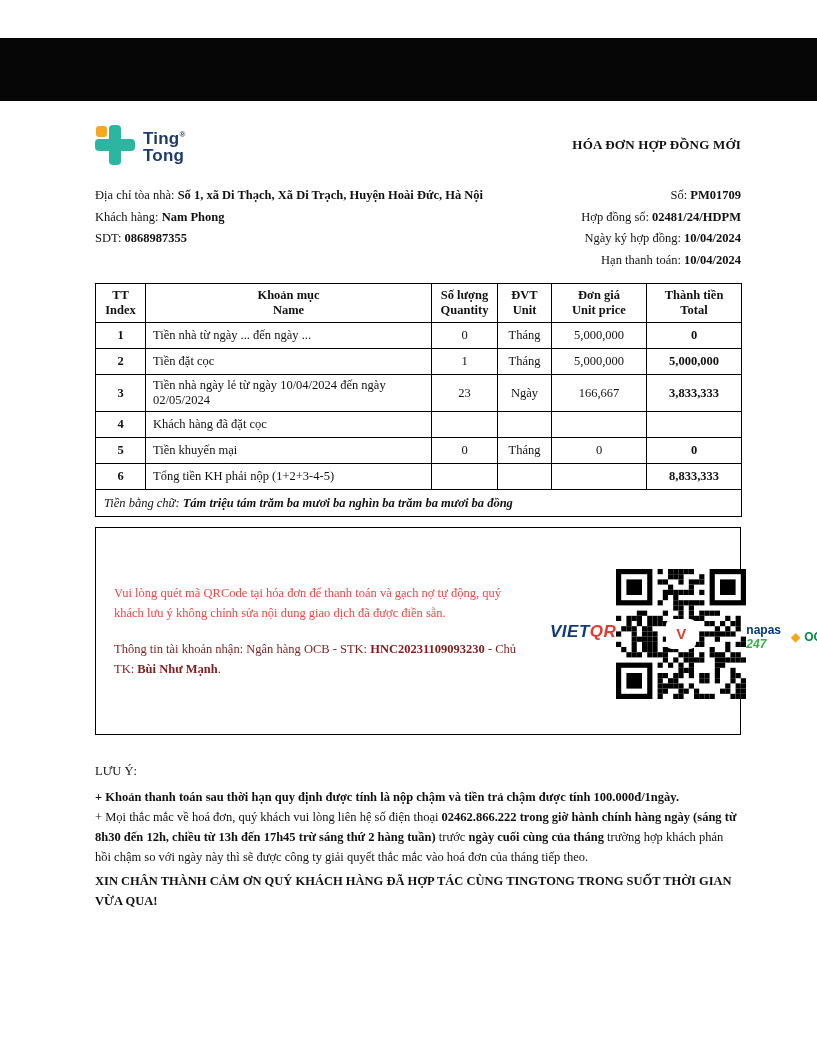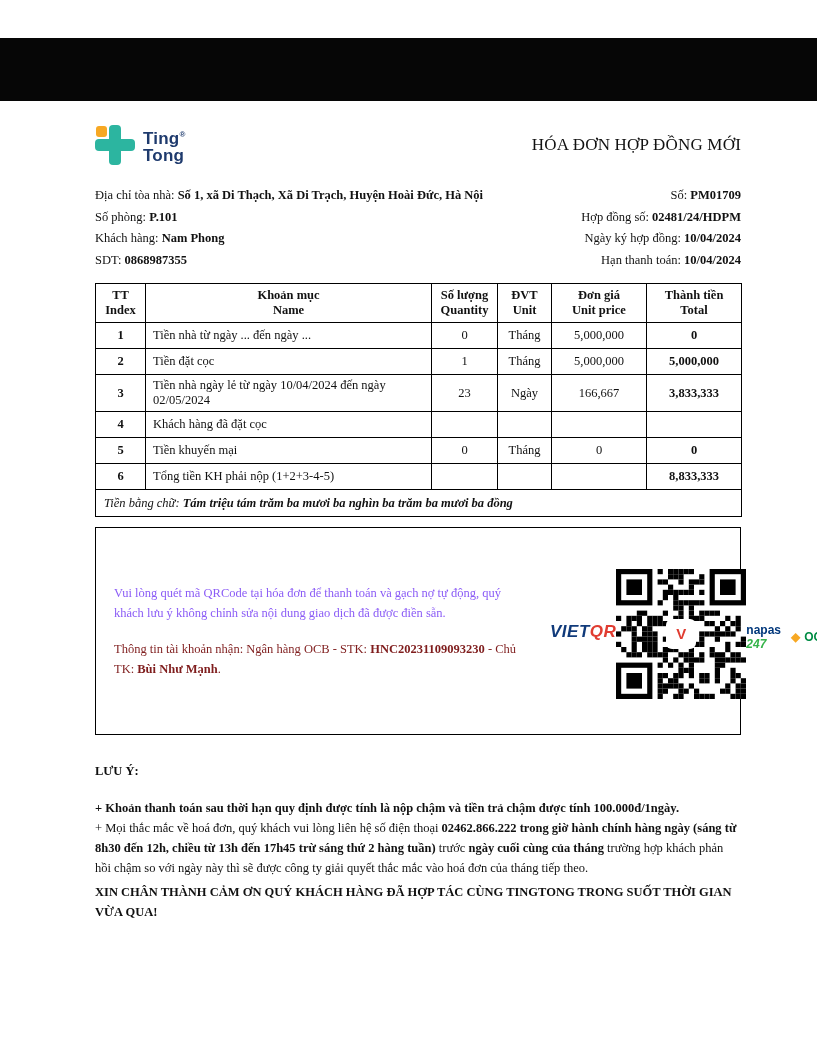--- a/index.html
+++ b/index.html
@@ -7,21 +7,21 @@
   body { width:817px; height:1057px; font-family:"Liberation Serif", serif; color:#111; position:relative; }
   .page { position:absolute; top:7px; left:0; width:817px; height:1057px; background:#fff; overflow:hidden; }
   .top-bar { position:absolute; top:31px; left:0; width:817px; height:63px; background:#060606; }
   .content { position:absolute; top:112px; left:95px; width:646px; }
 
   
   .hdr { display:flex; justify-content:space-between; align-items:center; height:52px; }
   .logo { display:flex; align-items:center; gap:8px; }
   .logo-text { font-family:"Liberation Sans", sans-serif; font-weight:bold; color:#1e3a6d; font-size:17px; line-height:17px; letter-spacing:0.2px; }
   .logo-text sup { font-size:8px; vertical-align:super; }
-  .doc-title { font-size:17px; font-weight:normal; letter-spacing:0.2px; }
+  .doc-title { font-size:13px; font-weight:bold; letter-spacing:0.2px; }
 
   
   .info { display:flex; justify-content:space-between; margin-top:14px; font-size:12.5px; line-height:21.5px; }
   .info-left { width:395px; }
   .info-right { text-align:right; }
   .val { font-weight:bold; }
   .b { font-weight:bold; }
 
   
   table.inv { border-collapse:collapse; width:646px; table-layout:fixed; font-size:12.5px; margin-top:12px; }
@@ -29,38 +29,38 @@
   .inv th { line-height:15px; padding:4px 2px; font-weight:bold; }
   .inv td { height:26px; }
   .cc { text-align:center; }
   .cb { font-weight:bold; }
   .words td { font-style:italic; padding:4px 8px; height:27px; }
   .words .val { font-style:italic; }
 
   
   .qr-box { margin-top:10px; border:1px solid #000; width:646px; height:208px; display:flex; }
   .qr-left { flex:1; padding:14px 18px 14px 18px; display:flex; flex-direction:column; justify-content:center; }
-  .warn { color:#8b5cf6; font-size:12.5px; line-height:20px; margin-bottom:16px; }
+  .warn { color:#ef4444; font-size:12.5px; line-height:20px; margin-bottom:16px; }
   .acct { font-size:12.5px; line-height:20px; color:#7f1d1d; }
   .qr-right { width:190px; display:flex; flex-direction:row; align-items:center; padding:8px 0 6px; }
   .vietqr { font-family:"Liberation Sans", sans-serif; font-weight:bold; font-style:italic; font-size:17px; line-height:20px; letter-spacing:0.5px; }
   .vietqr .viet { color:#103a7a; }
   .vietqr .qrr { color:#e03c31; }
   .qr-wrap { position:relative; width:130px; height:130px; margin-top:3px; background:#fff; }
   .qr-wrap svg { display:block; }
   .qr-center { position:absolute; left:50%; top:50%; transform:translate(-50%,-50%); width:26px; height:26px; background:#fff; border-radius:4px; display:flex; align-items:center; justify-content:center; font-family:"Liberation Sans", sans-serif; font-weight:bold; color:#e03c31; font-size:15px; box-shadow:0 0 0 2px #fff; }
   .qr-logos { display:flex; align-items:center; gap:10px; margin-top:9px; font-family:"Liberation Sans", sans-serif; }
   .napas { font-size:12px; font-weight:bold; color:#00377b; }
   .napas .n247 { color:#35b34a; font-style:italic; }
   .ocb { display:flex; align-items:center; gap:4px; font-size:12px; font-weight:bold; color:#008c44; }
   .ocb-ico { color:#f7a823; font-size:12px; line-height:12px; }
 
   
   .notes { margin-top:26px; font-size:12.5px; line-height:20px; width:646px; }
-  .notes .t { font-weight:bold; margin-bottom:17px; }
+  .notes .t { font-weight:normal; margin-bottom:6px; }
   .n1 { font-weight:bold; }
   .n2 { margin-bottom:4px; }
   .thanks { font-weight:bold; }
 </style>
 </head>
 <body>
 
 <div class="page">
   <div class="top-bar"></div>
 
@@ -77,21 +77,20 @@
           <div><span>Ting</span><sup>®</sup></div>
           <div>Tong</div>
         </div>
       </div>
       <div class="doc-title">HÓA ĐƠN HỢP ĐỒNG MỚI</div>
     </div>
 
     <div class="info">
       <div class="info-left">
         <div><span>Địa chỉ tòa nhà: </span><span class="val">Số 1, xã Di Thạch, Xã Di Trạch, Huyện Hoài Đức, Hà Nội</span></div>
-        <div><span>Số phòng: </span><span class="val">P.101</span></div>
         <div><span>Khách hàng: </span><span class="val">Nam Phong</span></div>
         <div><span>SDT: </span><span class="val">0868987355</span></div>
       </div>
       <div class="info-right">
         <div><span>Số: </span><span class="val">PM01709</span></div>
         <div><span>Hợp đồng số: </span><span class="val">02481/24/HDPM</span></div>
         <div><span>Ngày ký hợp đồng: </span><span class="val">10/04/2024</span></div>
         <div><span>Hạn thanh toán: </span><span class="val">10/04/2024</span></div>
       </div>
     </div>

